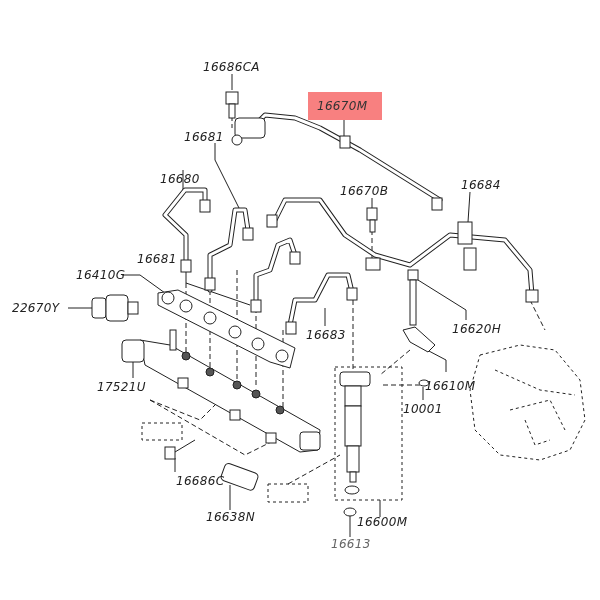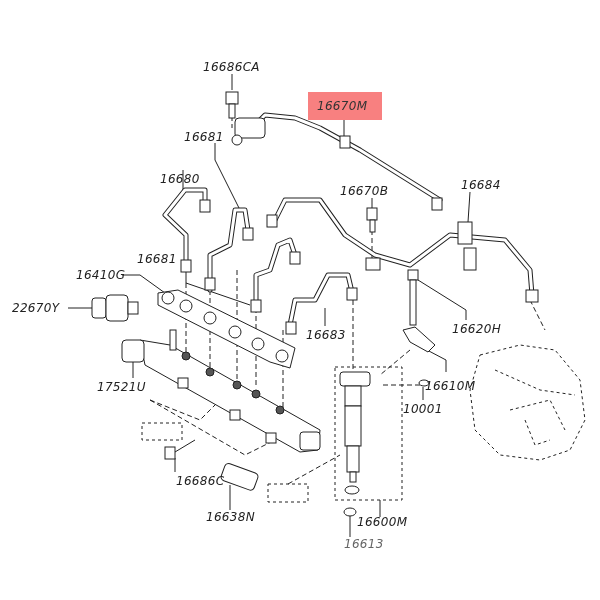--- a/index.html
+++ b/index.html
@@ -1,19 +1,19 @@
 <!DOCTYPE html>
 <html><head>
 <meta charset="utf-8">
 <style>
   html, body { margin: 0; padding: 0; background: #ffffff; }
   body { width: 600px; height: 600px; overflow: hidden; position: relative; font-family: "DejaVu Sans Mono", monospace; }
   #diagram { position: absolute; left: 0; top: 0; width: 600px; height: 600px; }
   .lbl { position: absolute; font-family: "DejaVu Sans", sans-serif; font-size: 12px; color: #222; letter-spacing: 0.3px; white-space: nowrap; line-height: 14px; font-style: italic; }
-  .lbl.grey { color: #666; margin-left: 13px; }
+  .lbl.grey { color: #666; }
   .hl { position: absolute; left: 308px; top: 92px; width: 74px; height: 28px; }
   svg .ln { stroke: #222; stroke-width: 1; fill: none; }
   svg .dash { stroke: #222; stroke-width: 1; fill: none; stroke-dasharray: 5 3; }
   svg .dash2 { stroke: #222; stroke-width: 1; fill: none; stroke-dasharray: 3 3; }
   svg .pipe { stroke: #222; stroke-width: 5; fill: none; stroke-linecap: round; stroke-linejoin: round; }
   svg .pipein { stroke: #fff; stroke-width: 3; fill: none; stroke-linecap: round; stroke-linejoin: round; }
   svg .part { stroke: #222; stroke-width: 1; fill: #fff; }
   svg .dark { stroke: #222; stroke-width: 1; fill: #555; }
 </style>
 </head>

